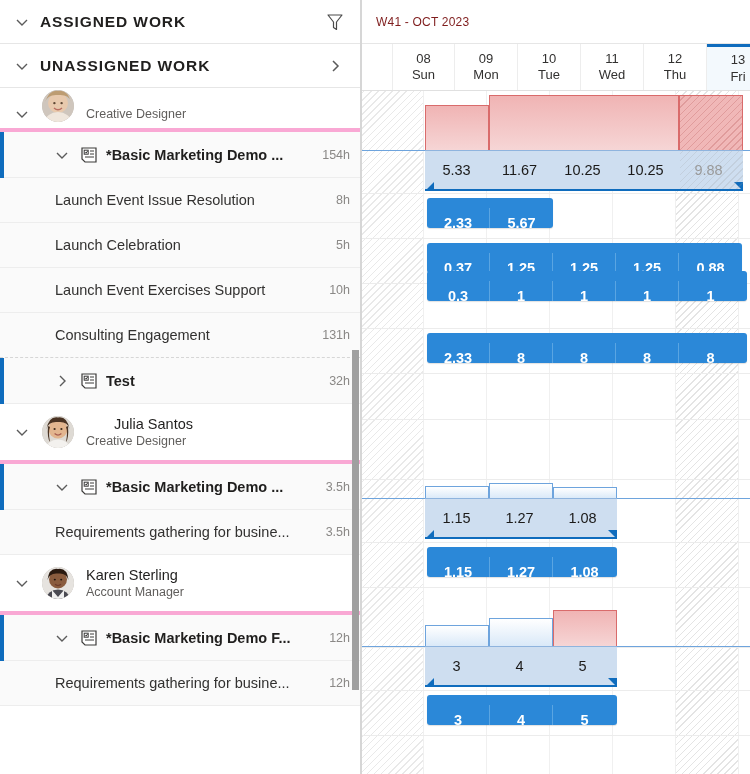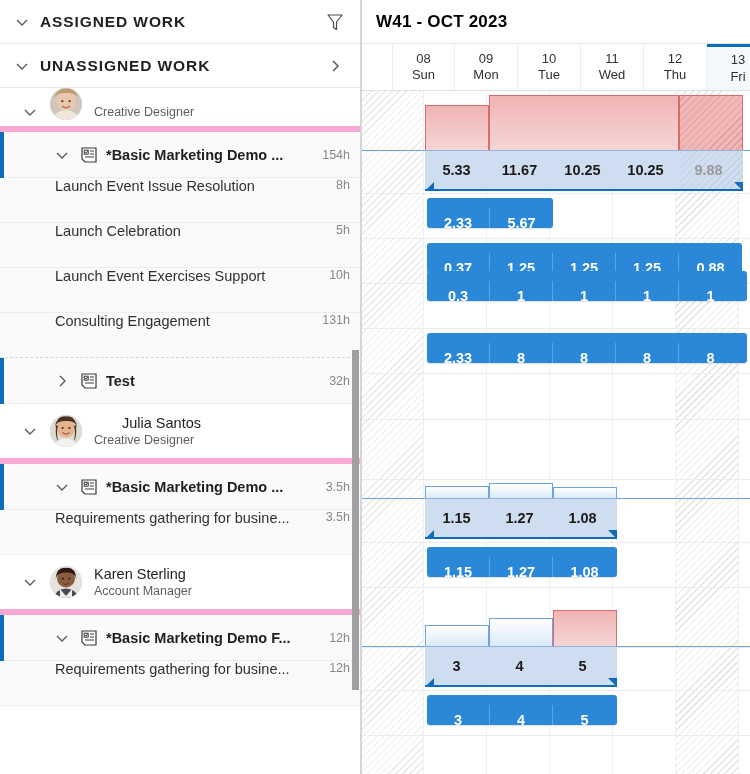--- a/index.html
+++ b/index.html
@@ -26,21 +26,21 @@
     font-size:15.5px;font-weight:600;letter-spacing:.9px;color:#201f1e;
     margin-left:10px;text-transform:uppercase;flex:1;
   }
   .chev{width:16px;height:16px;display:inline-block;position:relative;flex:0 0 16px;}
   .chev svg{display:block;}
   .hdr-action{width:30px;height:30px;display:flex;align-items:center;justify-content:center;}
 
   
   .person{
     height:60px;display:flex;align-items:center;background:#fff;
-    border-bottom:6px solid #f9a8d4;box-sizing:border-box;padding-left:22px;
+    border-bottom:4px solid #f9a8d4;box-sizing:border-box;padding-left:14px;
     position:relative;
   }
   .person.clip{height:44px;align-items:flex-end;padding-bottom:6px;}
   .avatar{
     width:32px;height:32px;border-radius:50%;flex:0 0 32px;margin-left:12px;
     overflow:hidden;position:relative;background:#c9c4bf;
   }
   .avatar .av-svg{display:block;width:32px;height:32px;}
   .p-text{margin-left:12px;line-height:1.15;}
   .p-name{font-size:14.5px;color:#201f1e;}
@@ -57,21 +57,21 @@
     font-size:14.5px;font-weight:600;color:#201f1e;flex:1;
     white-space:nowrap;overflow:hidden;text-overflow:clip;
   }
   .hrs{
     font-size:12.5px;color:#8a8886;width:46px;text-align:right;
     padding-right:10px;flex:0 0 46px;
   }
 
   
   .task{
-    height:45px;display:flex;background:#fafafa;
+    height:45px;display:flex;align-items:center;background:#fafafa;
     border-bottom:1px solid #ededed;box-sizing:border-box;position:relative;
     padding-left:55px;
   }
   .task-name{
     font-size:14.5px;color:#323130;flex:1;white-space:nowrap;overflow:hidden;
   }
   .dashed-sep{border-bottom:1px dashed #d6d6d6 !important;}
 
   
   .accent{position:absolute;left:0;top:0;bottom:0;width:4px;background:#0f6cbd;}
@@ -81,21 +81,21 @@
     position:absolute;right:1px;top:350px;width:7px;height:340px;
     background:#a0a0a0;border-radius:0;
   }
 
   
   .right{position:relative;width:389px;height:774px;background:#fff;overflow:hidden;}
   .week-bar{
     height:44px;border-bottom:1px solid #e6e6e6;display:flex;align-items:center;
     padding-left:15px;box-sizing:border-box;background:#fff;
   }
-  .week-label{font-size:17px;font-weight:700;color:#000000;letter-spacing:.2px;}
+  .week-label{font-size:12px;font-weight:400;color:#7f1d1d;letter-spacing:.2px;}
   .days{height:47px;display:flex;border-bottom:1px solid #e0e0e0;box-sizing:border-box;background:#fff;padding-left:31px;}
   .day{
     width:63px;flex:0 0 63px;border-right:1px solid #ededed;box-sizing:border-box;
     display:flex;flex-direction:column;align-items:center;justify-content:center;
     font-size:13px;color:#323130;line-height:1.25;position:relative;background:#fff;
   }
   .day.first{border-left:1px solid #ededed;}
   .day.today{background:#f3f9fd;border-top:3px solid #0f6cbd;}
   .day .dnum{font-weight:400;}
   .day .ddow{font-weight:400;}
@@ -135,21 +135,21 @@
   }
   .baseline{position:absolute;height:1px;background:#6ea4dd;}
 
   
   .sumbar{
     position:absolute;height:41px;background:#cedef0;box-sizing:border-box;
     border-top:1px solid #8fb4de;border-bottom:2px solid #0f6cbd;
     display:flex;align-items:center;
   }
   .sumbar .cell{
-    width:63px;flex:0 0 63px;text-align:center;font-size:14.5px;font-weight:700;color:#1b1a19;
+    width:63px;flex:0 0 63px;text-align:center;font-size:14.5px;font-weight:400;color:#1b1a19;
   }
   .sumbar .cell.dim{color:#9a9a9a;}
   .sumbar .capL,.sumbar .capR{
     position:absolute;bottom:-2px;width:0;height:0;border-style:solid;
   }
   .sumbar .capL{left:0;border-width:0 0 9px 9px;border-color:transparent transparent #0f6cbd transparent;}
   .sumbar .capR{right:0;border-width:0 9px 9px 0;border-color:transparent #0f6cbd transparent transparent;}
   .sumbar.hatchtail::after{
     content:"";position:absolute;right:0;top:0;bottom:0;width:63px;
     background:repeating-linear-gradient(-45deg,rgba(255,255,255,0) 0 4px,rgba(150,150,150,.20) 4px 5px);

